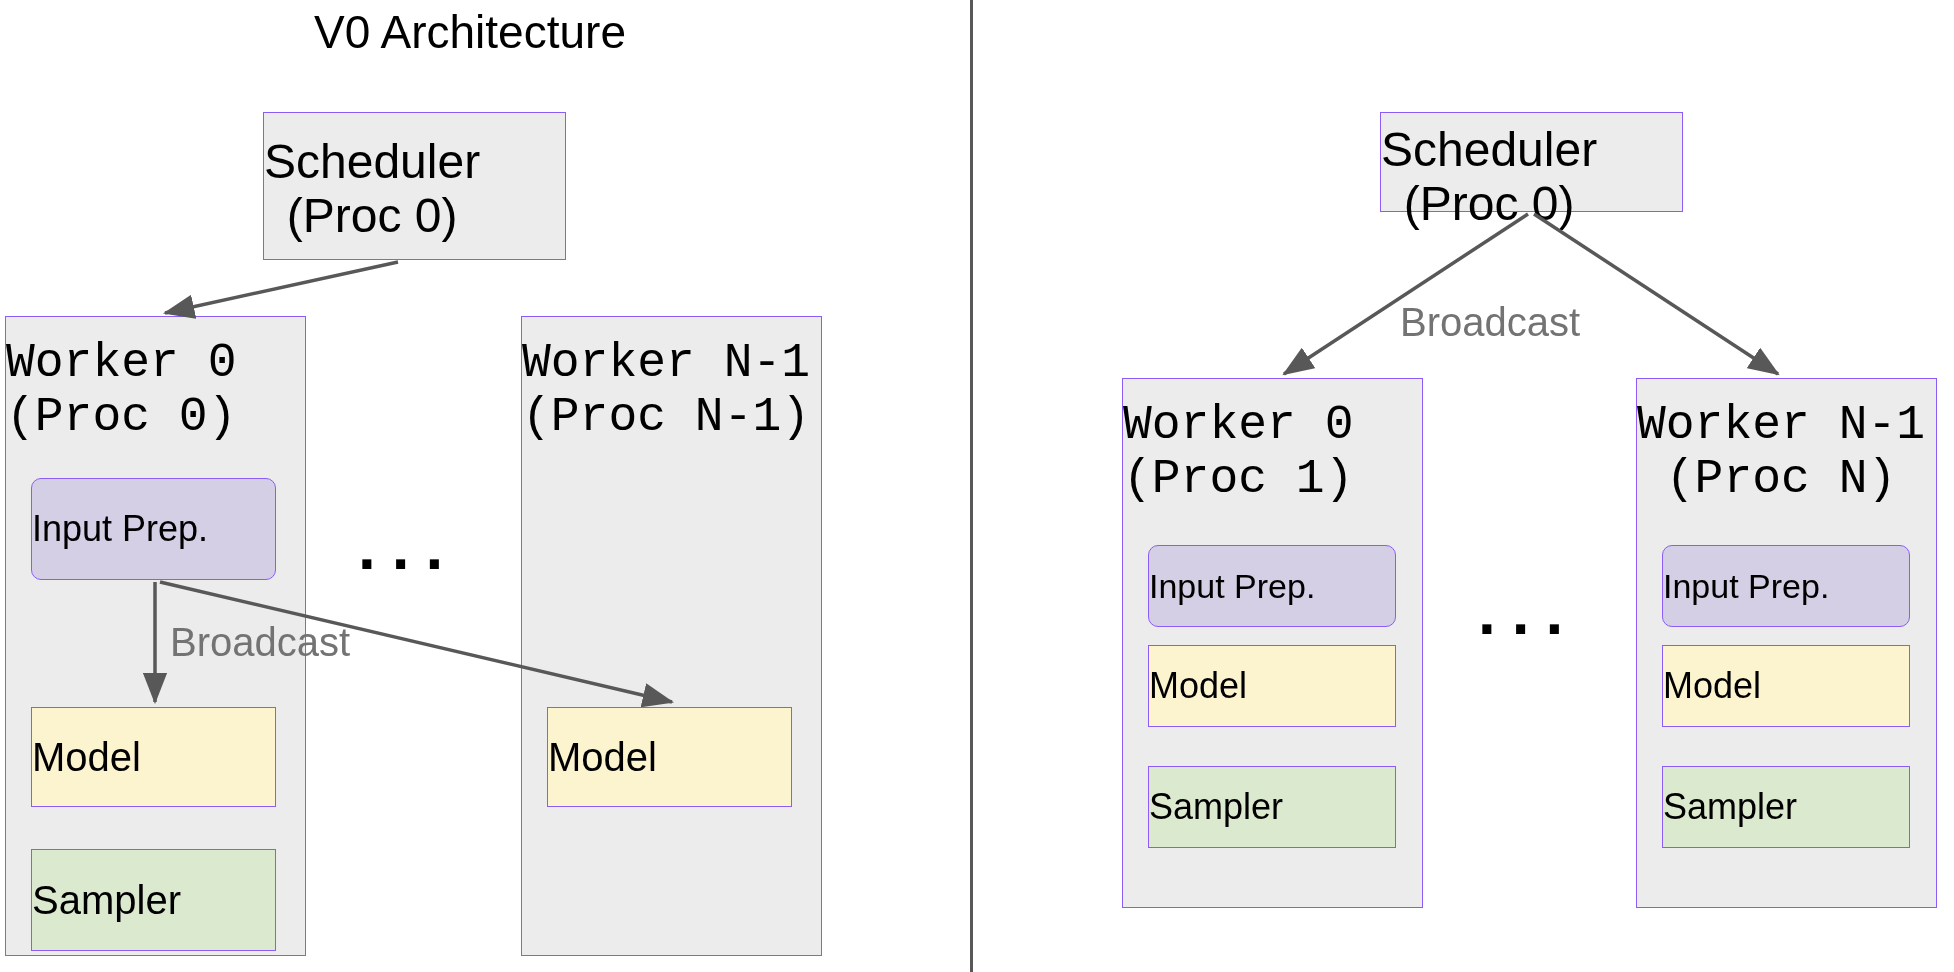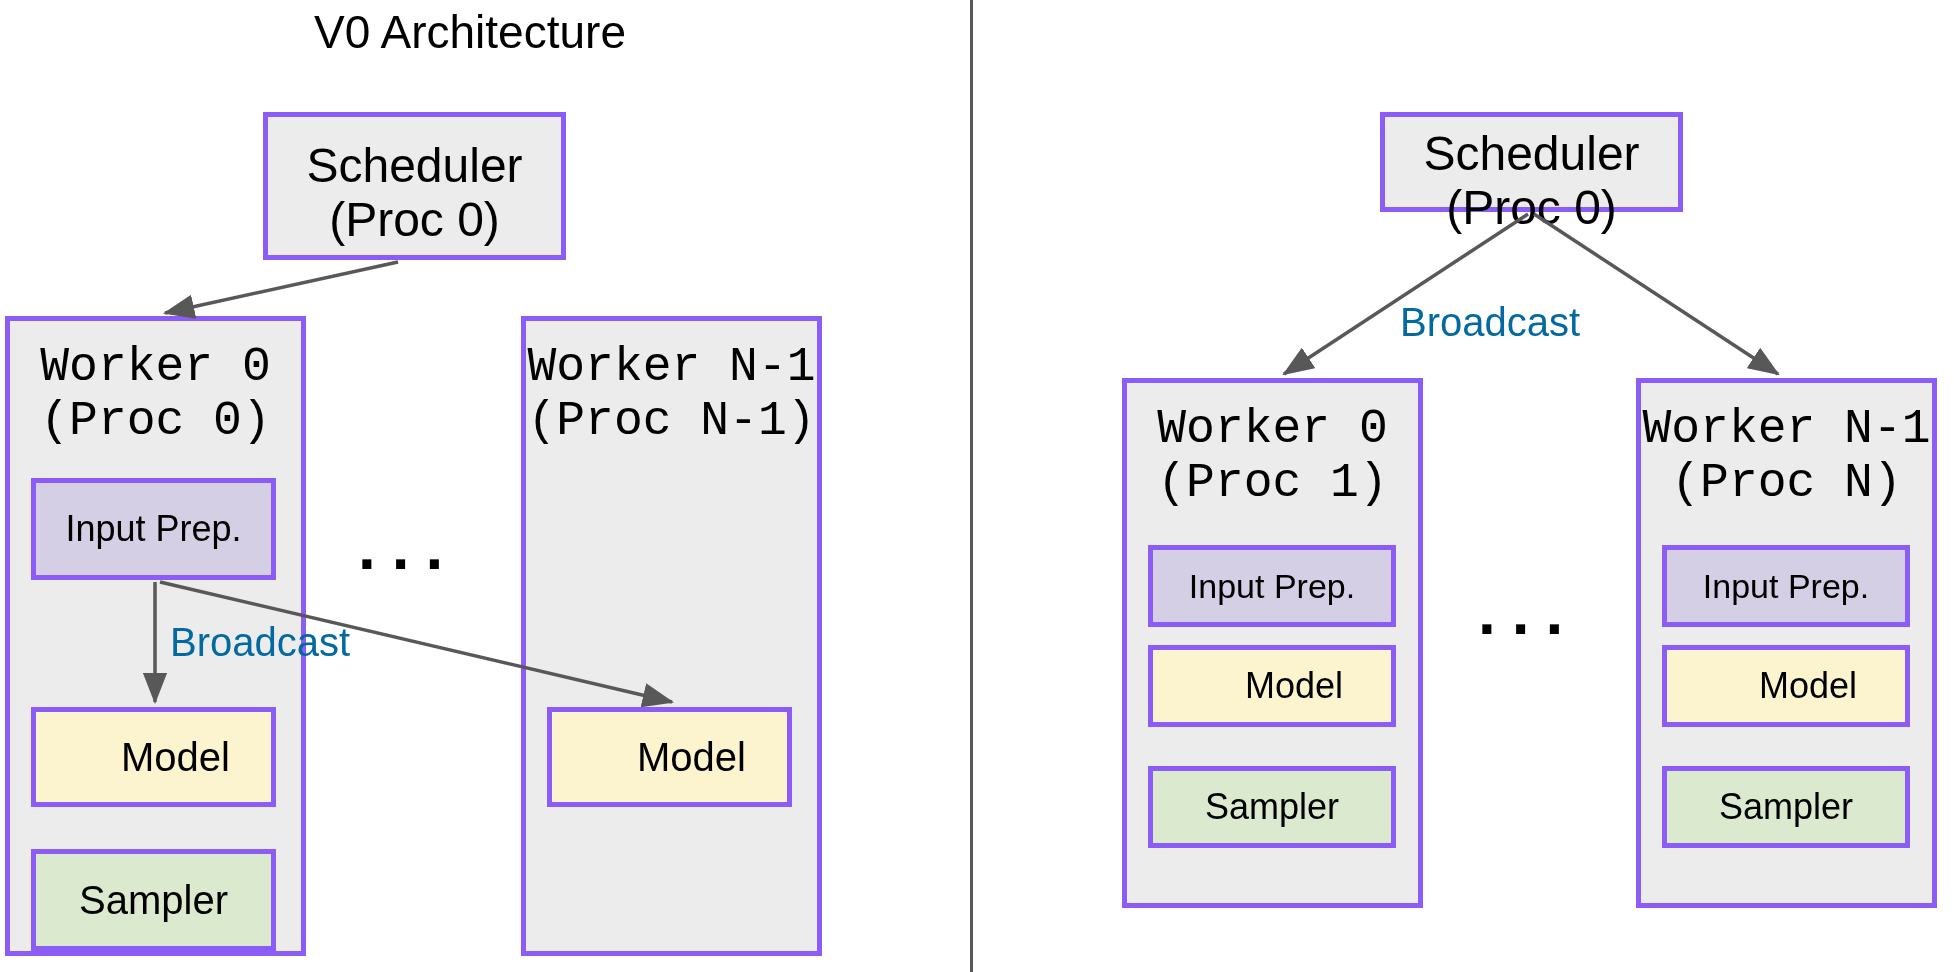--- a/index.html
+++ b/index.html
@@ -32,53 +32,53 @@
     position: absolute;
     left: 970px;
     top: 0px;
     width: 3px;
     height: 972px;
     background: #585858;
   }
   .box {
     position: absolute;
     box-sizing: border-box;
-    border: 5px solid #8b5cf6;
+    border: 1px solid #8b5cf6;
     background: #ececec;
     display: flex;
     flex-direction: column;
-    align-items: center;
+    align-items: flex-start;
     justify-content: center;
   }
   .box-label {
     text-align: center;
     white-space: pre-line;
     line-height: 1.12;
   }
   .container-box {
     justify-content: flex-start;
     padding-top: 18px;
   }
-  .fill-purple { background: #d5cfe6; }
-  .fill-yellow { background: #fcf3cf; padding-left: 44px; }
+  .fill-purple { background: #d5cfe6; border-radius: 10px; }
+  .fill-yellow { background: #fcf3cf; }
   .fill-green  { background: #dbe9cf; margin-top: 21px; }
   .fill-gray   { background: #ececec; }
 
   .t48 { font-size: 48px; }
   .t44 { font-size: 48px; font-family: Liberation Mono, monospace; }
   .t40 { font-size: 40px; }
   .t36 { font-size: 36px; }
   .t34 { font-size: 34px; }
 
   .edge-label {
     position: absolute;
     font-size: 40px;
     line-height: 44px;
     white-space: nowrap;
-    color: #0369a1;
+    color: #737373;
   }
   .ellipsis {
     position: absolute;
     font-size: 64px;
     font-weight: bold;
     letter-spacing: 16px;
     line-height: 1;
     color: #000000;
     white-space: nowrap;
   }

